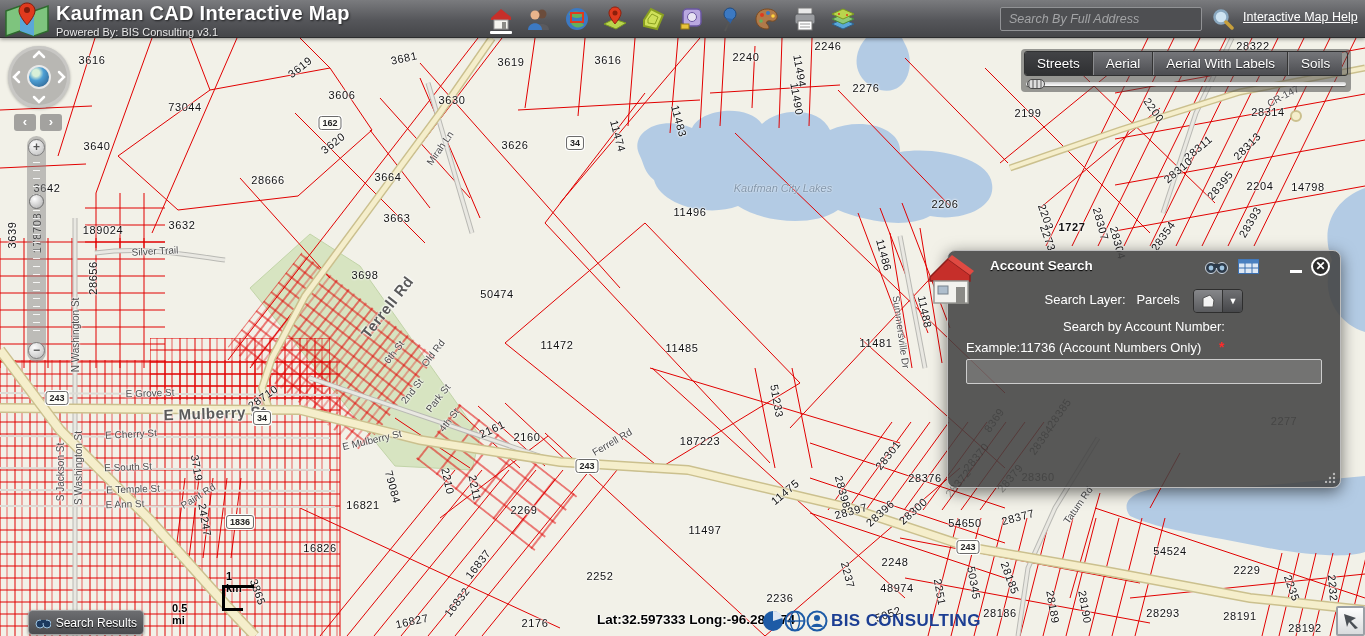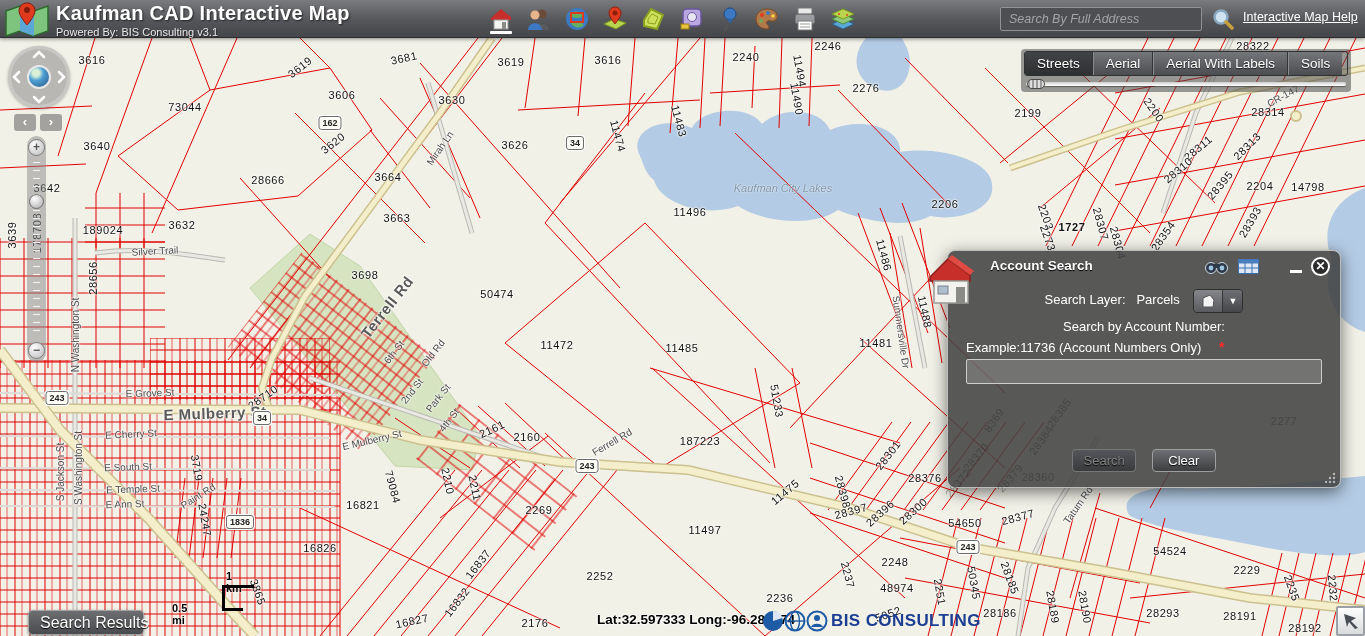--- a/index.html
+++ b/index.html
@@ -106,21 +106,21 @@
   .scalebar { position:absolute; z-index:20; pointer-events:none; }
   .scale-km { position:absolute; left:226px; top:570px; font-size:11px; font-weight:bold; color:#000; text-shadow:0 0 2px #fff,0 0 2px #fff; }
   .scale-mi { position:absolute; left:172px; top:602px; font-size:11px; font-weight:bold; color:#000; text-shadow:0 0 2px #fff,0 0 2px #fff; }
   .sb1 { position:absolute; left:222px; top:585px; width:32px; height:3px; background:#000; }
   .sbv { position:absolute; left:222px; top:585px; width:3px; height:26px; background:#000; }
   .sb2 { position:absolute; left:222px; top:608px; width:21px; height:3px; background:#000; }
 
   .results-tab { position:absolute; left:28px; top:610px; width:116px; height:25px; z-index:40; cursor:pointer;
     background:linear-gradient(#6d6e71,#4a4b4e); border:1px solid #a2a2a2; border-radius:4px;
     display:flex; align-items:center; gap:5px; padding:0 6px; box-shadow:0 1px 3px rgba(0,0,0,.4); }
-  .results-tab span.lbl { color:#fff; font-size:16px; text-shadow:0 1px 1px #000; white-space:nowrap; }
+  .results-tab span.lbl { color:#fff; font-size:12px; text-shadow:0 1px 1px #000; white-space:nowrap; }
 
   .coords { position:absolute; left:597px; top:612px; z-index:20; font-size:13.5px; font-weight:bold; color:#000;
     text-shadow:0 0 2px #fff,0 0 2px #fff,0 0 3px #fff; white-space:nowrap; }
 
   .bislogo { position:absolute; left:762px; top:609px; z-index:20; display:flex; align-items:center; gap:3px; }
   .bislogo .txt { color:#1c3e93; font-size:17px; font-weight:bold; letter-spacing:.4px; white-space:nowrap; }
 
   .north { position:absolute; left:1336px; top:606px; width:29px; height:30px; z-index:40; cursor:pointer;
     background:linear-gradient(#fdfdfd,#d9dbdd); border:2px solid #9aa0a6; border-radius:2px;
     display:flex; align-items:center; justify-content:center; }
@@ -291,21 +291,21 @@
     <span class="ml p" style="left: 832px; top: 343px; transform: translate(-50%, -50%) rotate(0deg); margin-left: 44px;">11481</span>
     <span class="ml p" style="left: 777px; top: 401px; transform: translate(-50%, -50%) rotate(80deg);">51233</span>
     <span class="ml p" style="left: 527px; top: 437px; transform: translate(-50%, -50%) rotate(0deg);">2160</span>
     <span class="ml p" style="left: 492px; top: 429px; transform: translate(-50%, -50%) rotate(-25deg);">2161</span>
     <span class="ml p" style="left: 700px; top: 441px; transform: translate(-50%, -50%) rotate(0deg);">187223</span>
     <span class="ml p" style="left: 263px; top: 397px; transform: translate(-50%, -50%) rotate(-35deg);">28710</span>
     <span class="ml p" style="left: 197px; top: 468px; transform: translate(-50%, -50%) rotate(80deg);">3719</span>
     <span class="ml p" style="left: 393px; top: 487px; transform: translate(-50%, -50%) rotate(75deg);">79084</span>
     <span class="ml p" style="left: 448px; top: 481px; transform: translate(-50%, -50%) rotate(78deg);">2210</span>
     <span class="ml p" style="left: 475px; top: 488px; transform: translate(-50%, -50%) rotate(78deg);">2211</span>
-    <span class="ml p" style="left: 527px; top: 510px; transform: translate(-50%, -50%) rotate(0deg); padding-left: 24px;">2269</span>
+    <span class="ml p" style="left: 512px; top: 510px; transform: translate(-50%, -50%) rotate(0deg); padding-left: 24px;">2269</span>
     <span class="ml p" style="left: 363px; top: 505px; transform: translate(-50%, -50%) rotate(0deg);">16821</span>
     <span class="ml p" style="left: 478px; top: 564px; transform: translate(-50%, -50%) rotate(-52deg);">16837</span>
     <span class="ml p" style="left: 457px; top: 602px; transform: translate(-50%, -50%) rotate(-52deg);">16832</span>
     <span class="ml p" style="left: 412px; top: 621px; transform: translate(-50%, -50%) rotate(-12deg);">16827</span>
     <span class="ml p" style="left: 320px; top: 548px; transform: translate(-50%, -50%) rotate(0deg);">16826</span>
     <span class="ml p" style="left: 205px; top: 520px; transform: translate(-50%, -50%) rotate(80deg);">24247</span>
     <span class="ml p" style="left: 258px; top: 592px; transform: translate(-50%, -50%) rotate(70deg);">3865</span>
     <span class="ml p" style="left: 600px; top: 576px; transform: translate(-50%, -50%) rotate(0deg);">2252</span>
     <span class="ml p" style="left: 535px; top: 623px; transform: translate(-50%, -50%) rotate(0deg);">2176</span>
     <span class="ml p" style="left: 785px; top: 492px; transform: translate(-50%, -50%) rotate(-40deg);">11475</span>
@@ -453,24 +453,20 @@
       </span>
       <span class="seg2">▼</span>
     </span>
   </div>
   <div class="dlg-row2">Search by Account Number:</div>
   <div class="dlg-row3">
     <span>Example:11736 (Account Numbers Only)</span>
     <span class="star">*</span>
   </div>
   <input class="dlg-input" value="" style="">
-  <div class="dlg-btns">
-    <span class="dbtn disabled">Search</span>
-    <span class="dbtn">Clear</span>
-  </div>
   <svg class="dlg-grip" width="11" height="11">
     <g fill="#cfcfcf">
         <circle cx="9" cy="2" r="1.2"></circle>
         <circle cx="9" cy="6" r="1.2"></circle>
         <circle cx="9" cy="10" r="1.2"></circle>
     <circle cx="5" cy="6" r="1.2"></circle>
         <circle cx="5" cy="10" r="1.2"></circle>
         <circle cx="1" cy="10" r="1.2"></circle>
       </g>
   </svg>

